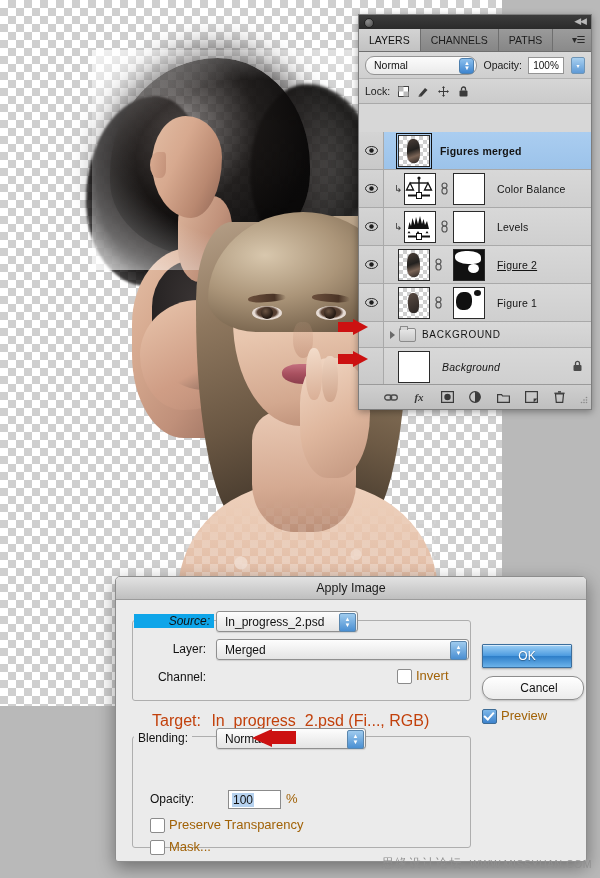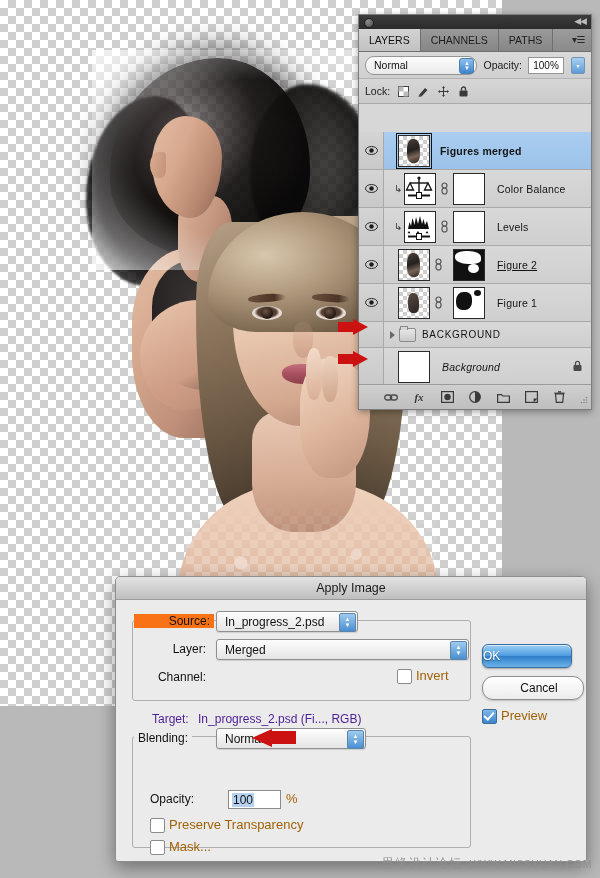--- a/index.html
+++ b/index.html
@@ -375,36 +375,36 @@
     position:absolute;width:13px;height:13px;background:#fff;
     border:1px solid #8b8b8b;border-radius:2px;
   }
   .cbx.on{background:linear-gradient(180deg,#7fb8e8,#3d83cd);border-color:#3d6c96;}
   .cbx.on:after{
     content:"";position:absolute;left:3px;top:0px;width:4px;height:8px;
     border:solid #fff;border-width:0 2px 2px 0;transform:rotate(42deg);
   }
   .cbx-label{position:absolute;font-size:13px;color:#a16207;}
   .btn-ok{
-    position:absolute;left:366px;top:44px;width:88px;height:22px;border-radius:6px;
+    position:absolute;left:366px;top:44px;width:88px;height:22px;border-radius:1px;
     background:linear-gradient(180deg,#9fd0f5 0%,#4e9ce0 48%,#2f7fc9 52%,#6cb3ea 100%);
     border:1px solid #3b6e9d;color:#fff;font-size:12px;
-    display:flex;align-items:center;justify-content:flex-start;
+    display:flex;align-items:center;justify-content:center;
     box-shadow:inset 0 1px 0 rgba(255,255,255,.6),0 1px 2px rgba(0,0,0,.3);
     text-shadow:0 1px 1px rgba(0,0,0,.35);
   }
   .btn-cancel{
     position:absolute;left:366px;top:76px;width:88px;height:22px;border-radius:11px;
     background:linear-gradient(180deg,#ffffff,#ececec);
     border:1px solid #8d8d8d;color:#111;font-size:12px;
     display:flex;align-items:center;justify-content:center;
     box-shadow:0 1px 2px rgba(0,0,0,.2);
     padding-left:12px;
   }
-  .target-line{position:absolute;left:36px;top:112px;font-size:12px;color:#4c1d95;}
+  .target-line{position:absolute;left:36px;top:112px;font-size:16px;color:#c2410c;}
   .op-field{
     position:absolute;left:112px;top:190px;width:48px;height:17px;
     background:#fff;border:1px solid #8b8b8b;
     display:flex;align-items:center;padding-left:3px;font-size:12px;
   }
   .op-field .sel{background:#b6d2ef;padding:0 1px;}
 
   
   .red-arrow{position:absolute;pointer-events:none;}
 
@@ -710,21 +710,21 @@
 
   <div class="dlg-title">
     <span>Apply Image</span>
   </div>
 
   <div class="dlg-body">
 
     <div class="group-box" id="src-group"></div>
     <div class="group-box" id="blend-group"></div>
 
-    <span class="fld-label" style="left:18px;top:14px;width:72px;background:#f97316;padding:0 4px;">Source:</span>
+    <span class="fld-label" style="left:18px;top:14px;width:72px;background:#0ea5e9;padding:0 4px;font-style:italic;">Source:</span>
     <div class="dd" style="left:100px;top:11px;width:132px;">
       <span>In_progress_2.psd</span>
       <span class="arr">▲<br>▼</span>
     </div>
 
     <span class="fld-label" style="left:18px;top:42px;width:72px;">Layer:</span>
     <div class="dd" style="left:100px;top:39px;width:243px;">
       <span>Merged</span>
       <span class="arr">▲<br>▼</span>
     </div>

